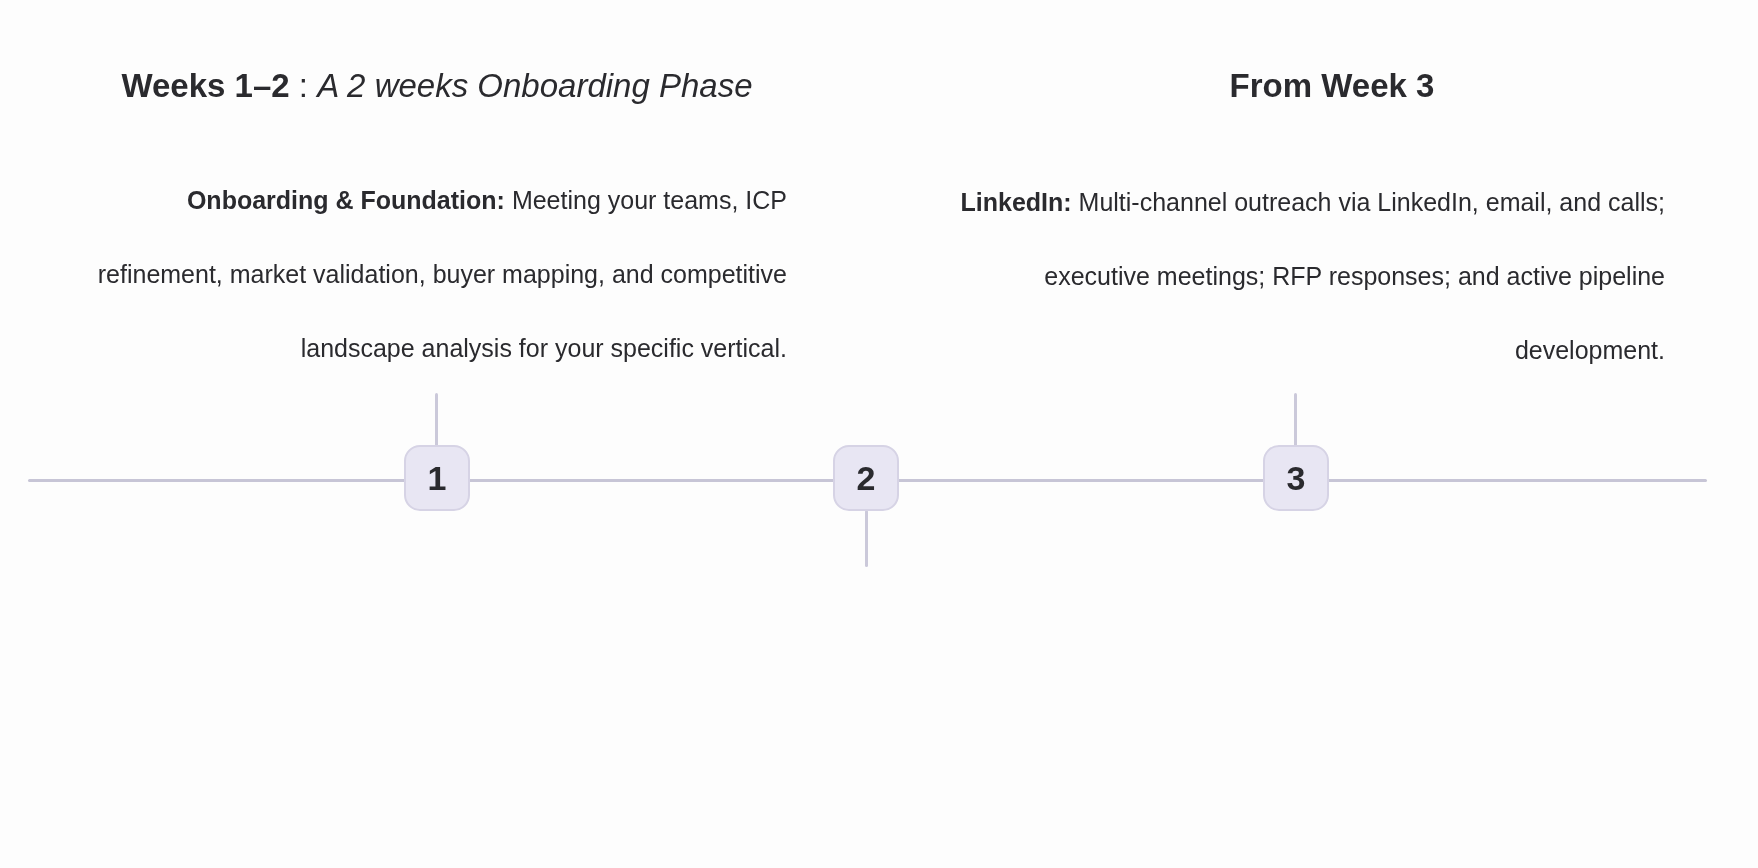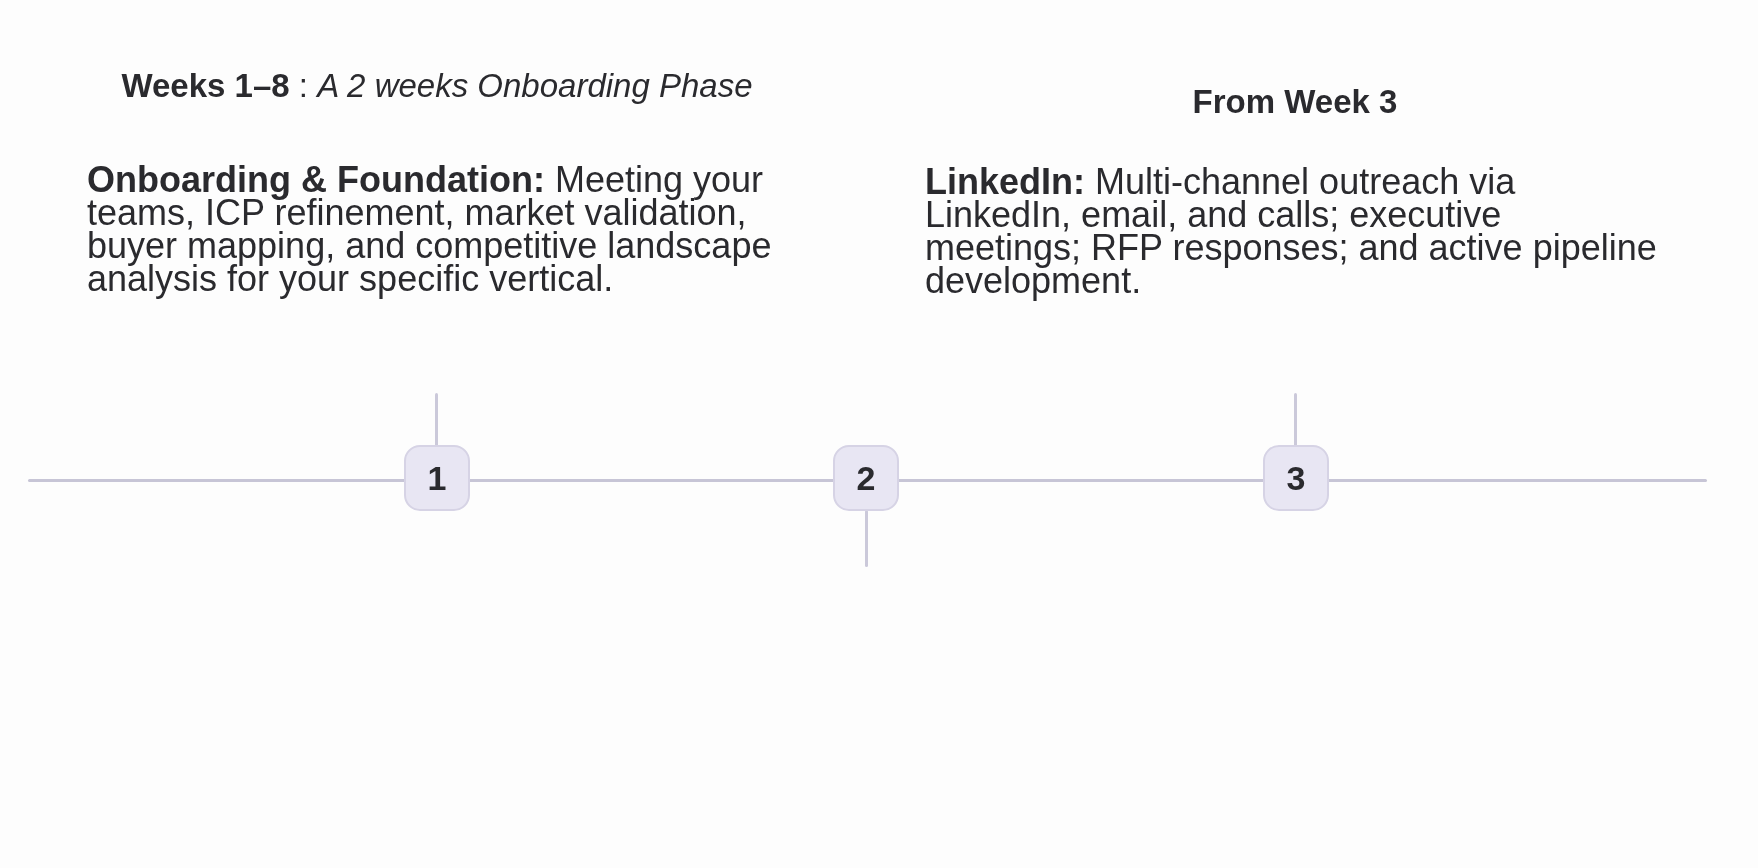--- a/index.html
+++ b/index.html
@@ -66,28 +66,28 @@
     font-size: 33px;
     line-height: 40px;
     text-align: center;
     font-weight: 700;
     z-index: 2;
   }
   .title .sep { font-weight: 400; white-space: pre; }
   .title .italic { font-weight: 400; font-style: italic; text-align: center; }
 
   .title.t1 { left: 37px;  top: 66px;  width: 800px; }
-  .title.t3 { left: 895px; top: 66px;  width: 800px; margin-top: 16px; }
+  .title.t3 { left: 932px; top: 66px;  width: 800px; }
   .title.t2 { left: 466px; top: 596px; width: 800px; }
 
   .desc {
     position: absolute;
-    font-size: 36px;
-    line-height: 33px;
-    text-align: left;
+    font-size: 25px;
+    line-height: 74px;
+    text-align: right;
     font-weight: 400;
     z-index: 2;
   }
   .desc strong { font-weight: 700; }
   .desc.d1 { left: 87px;  top: 163px; width: 700px; }
   .desc.d3 { left: 925px; top: 165px; width: 740px; }
   .desc.d2 { left: 516px; top: 650px; width: 700px; }
 </style>
 </head>
 <body>
@@ -104,21 +104,21 @@
     <span class="num">1</span>
   </div>
   <div class="marker m2">
     <span class="num">2</span>
   </div>
   <div class="marker m3">
     <span class="num">3</span>
   </div>
 
   <div class="title t1">
-    <span class="bold">Weeks 1–8</span><span class="sep"> : </span><span class="italic">A 2 weeks Onboarding Phase</span>
+    <span class="bold">Weeks 1–2</span><span class="sep"> : </span><span class="italic">A 2 weeks Onboarding Phase</span>
   </div>
   <div class="desc d1">
     <strong>Onboarding &amp; Foundation:</strong> <span>Meeting your teams, ICP refinement, market validation, buyer mapping, and competitive landscape analysis for your specific vertical.</span>
   </div>
 
 
   <div class="title t3">From Week 3</div>
   <div class="desc d3">
     <strong>LinkedIn:</strong> <span>Multi-channel outreach via LinkedIn, email, and calls; executive meetings; RFP responses; and active pipeline development.</span>
   </div>

